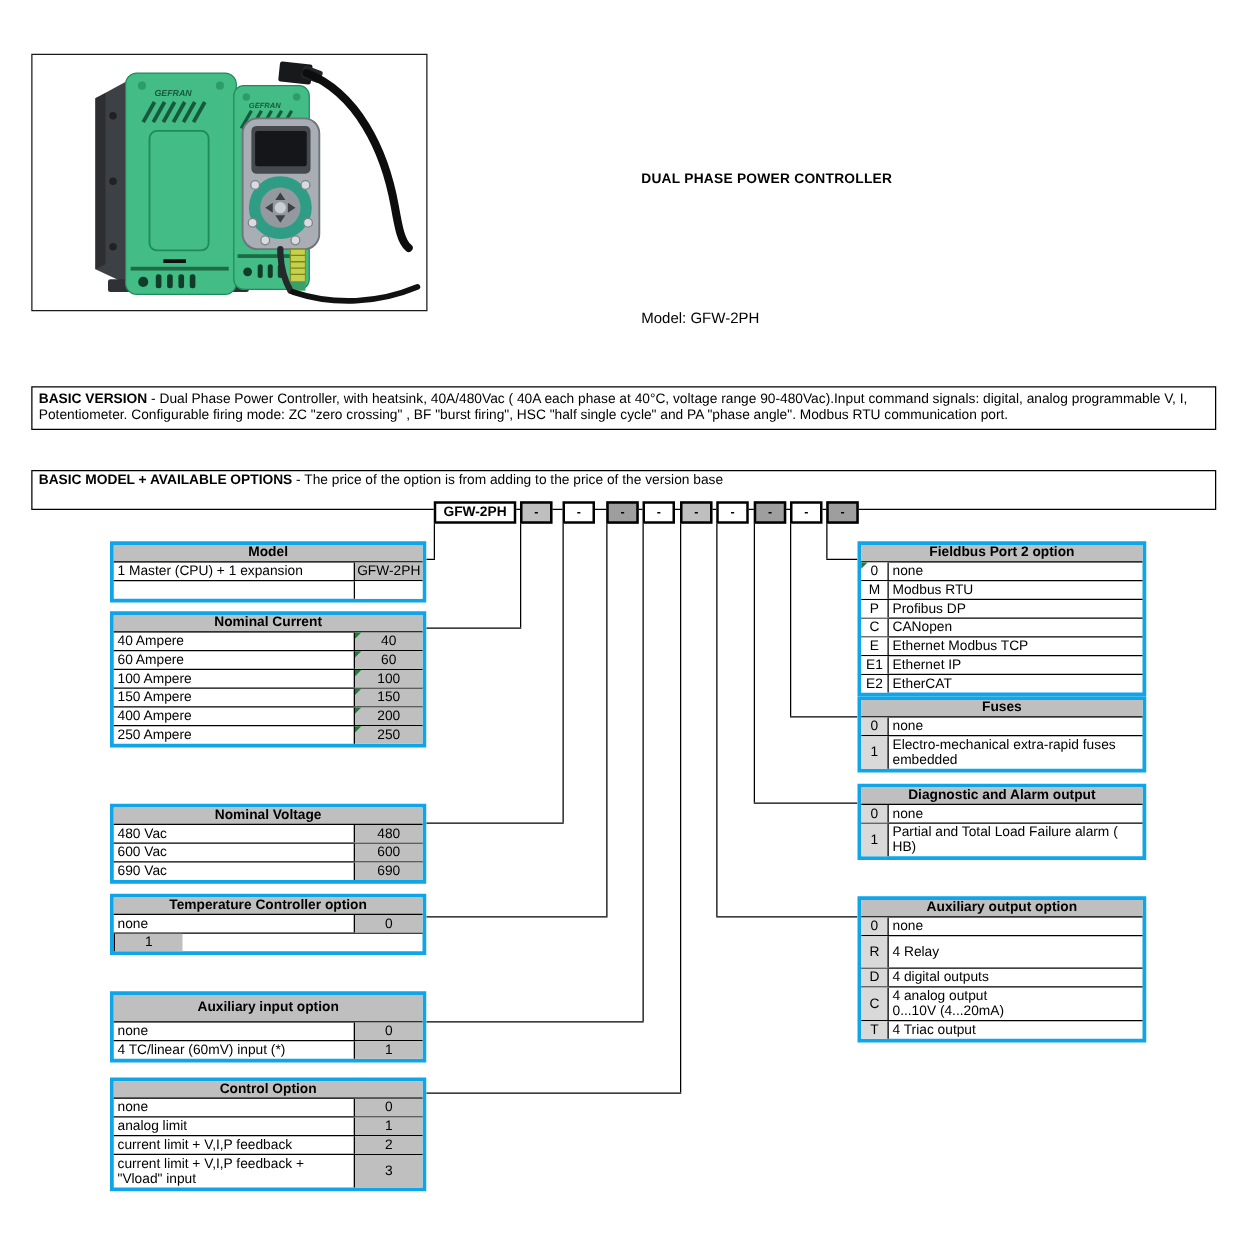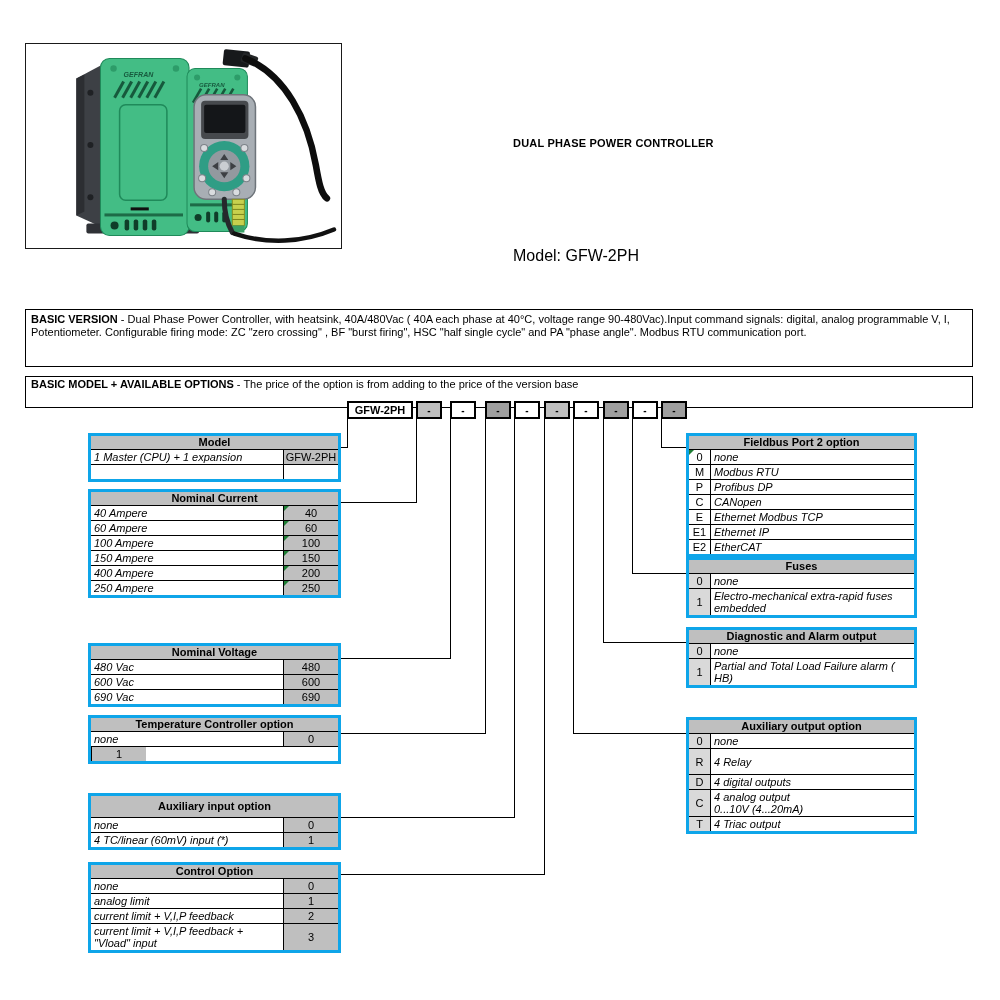--- a/index.html
+++ b/index.html
@@ -6,26 +6,26 @@
   .page{position:relative;width:1000px;height:1000px;background:#fff;overflow:hidden;
         font-family:"Liberation Sans",sans-serif;color:#000;}
 
   
   .photo-box{position:absolute;left:25px;top:43px;width:315px;height:204px;
              border:1px solid #1a1a1a;background:#fff;}
   .photo-box svg{display:block;width:100%;height:100%;}
 
   
   .doc-title{position:absolute;left:513px;top:137px;font-size:11px;font-weight:bold;letter-spacing:.2px;}
-  .doc-model{position:absolute;left:513px;top:247px;font-size:16px;}
+  .doc-model{position:absolute;left:513px;top:247px;font-size:12px;}
 
   
   .info-box{position:absolute;left:25px;width:948px;border:1px solid #000;box-sizing:border-box;
             font-size:11px;line-height:13px;padding:3px 5px;background:#fff;}
-  .basic-version{top:309px;height:58px;}
+  .basic-version{top:309px;height:35px;}
   .basic-model{top:376px;height:32px;padding-top:1px;}
 
   
   .model-code{position:absolute;left:347px;top:401px;width:66px;height:18px;border:2px solid #000;
               box-sizing:border-box;background:#fff;font-size:11px;font-weight:bold;
               display:flex;align-items:center;justify-content:center;}
   .box-strip{position:absolute;left:0;top:401px;width:100%;height:18px;}
   .code-box{position:absolute;top:0;width:26px;height:18px;border:2px solid #000;box-sizing:border-box;
             display:flex;align-items:center;justify-content:center;font-size:10px;font-weight:bold;}
 
@@ -34,21 +34,21 @@
   .hline{position:absolute;height:1px;background:#000;}
 
   
   .tbl{position:absolute;border:3px solid #0ea5e9;box-sizing:border-box;background:#fff;font-size:11px;}
   .tbl-head{background:#bfbfbf;font-weight:bold;text-align:center;height:13px;line-height:13px;
             border-bottom:1px solid #000;overflow:hidden;}
   .tall-head .tbl-head{height:21px;line-height:21px;}
   .tbl-row{display:flex;border-bottom:1px solid #000;min-height:14px;align-items:stretch;}
   .tbl-row:last-child{border-bottom:none;}
   .tbl-row.tall{min-height:25px;}
-  .cell-label{flex:1;padding:1px 3px;line-height:12px;white-space:pre-line;display:flex;align-items:center;font-style:italic;}
+  .cell-label{flex:1;padding:1px 3px;line-height:12px;white-space:pre-line;display:flex;align-items:center;}
   .cell-code{position:relative;display:flex;align-items:center;justify-content:center;line-height:12px;}
   .left .cell-code{width:54px;border-left:1px solid #000;}
   .right .cell-code{width:21px;border-right:1px solid #000;order:-1;}
   .code-gray .cell-code{background:#bfbfbf;}
   .code-white .cell-code{background:#ffffff;}
   .code-light .cell-code{background:#d9d9d9;}
   .tbl-row.plain .cell-code{background:#ffffff;}
   .marker{position:absolute;left:0;top:0;width:0;height:0;
           border-top:5px solid #1e7e34;border-right:5px solid transparent;}
 </style>

